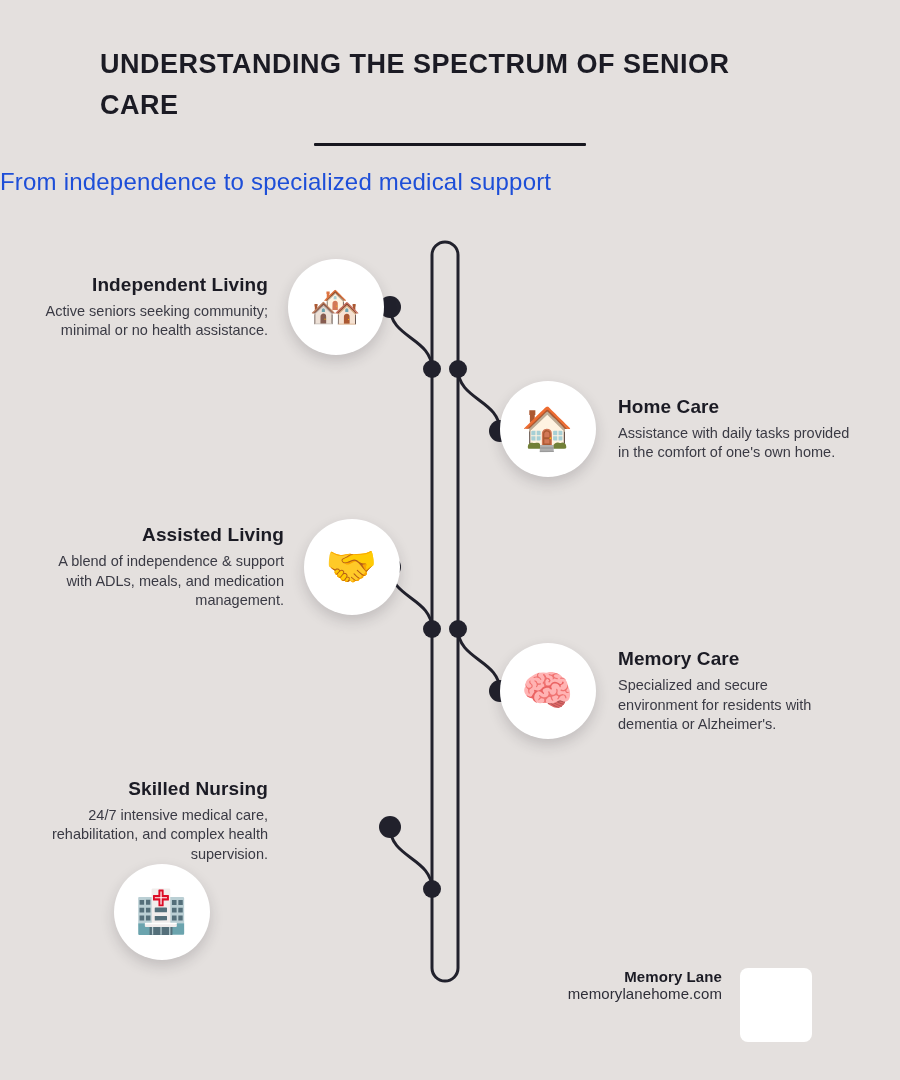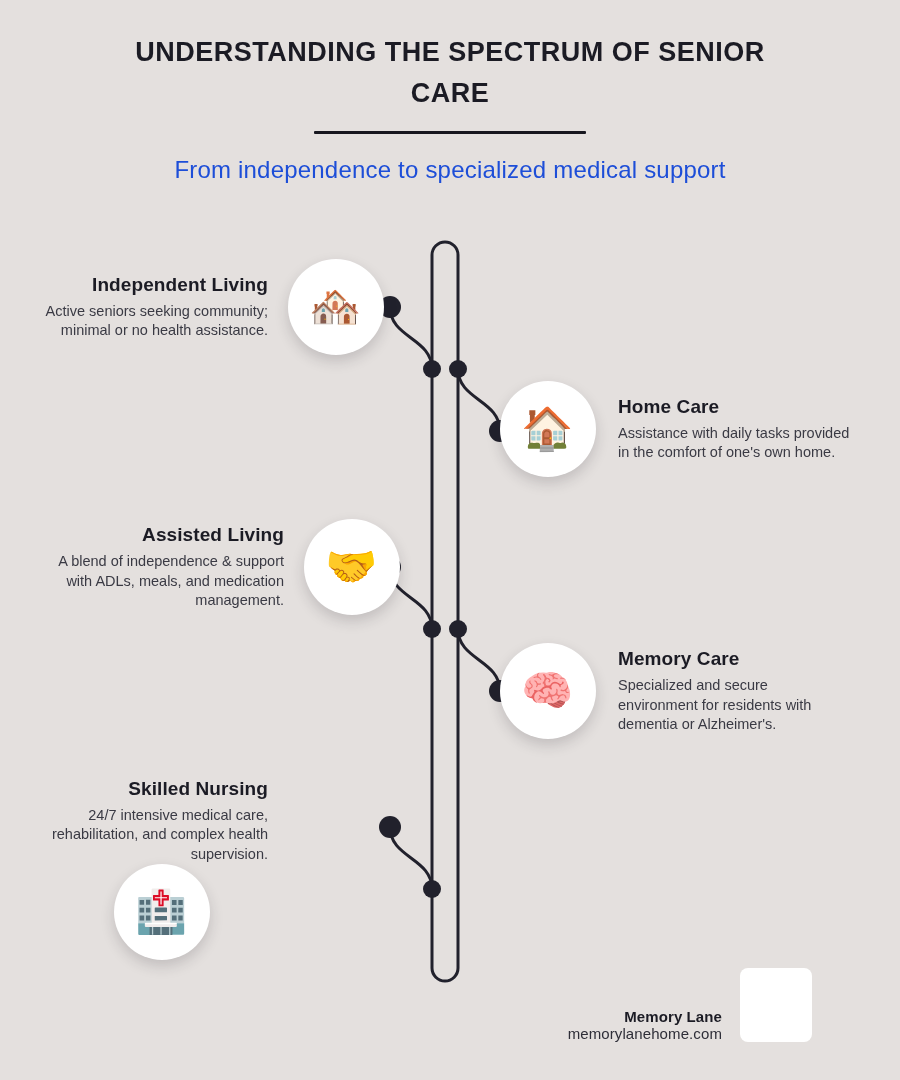--- a/index.html
+++ b/index.html
@@ -14,22 +14,21 @@
     color: #1e1e28;
     overflow: hidden;
     position: relative;
   }
 
   
   .header {
     position: absolute;
     top: 0; left: 0;
     width: 900px;
-    padding-top: 32px;
-    text-align: center;
+    padding-top: 44px;
   }
   .title {
     font-size: 27px;
     font-weight: 700;
     letter-spacing: 0.5px;
     line-height: 1.5;
     color: #1b1b24;
     margin: 0 auto;
     width: 700px;
     text-transform: uppercase;
@@ -121,21 +120,21 @@
   .stage-5 { left: 36px;  top: 777px; flex-direction: column; }
 
   
   .footer {
     position: absolute;
     left: 500px;
     top: 968px;
     width: 312px;
     height: 74px;
     display: flex;
-    align-items: flex-end;
+    align-items: flex-start;
     justify-content: flex-end;
   }
   .footer-text {
     text-align: right;
     padding-right: 18px;
   }
   .brand-name {
     font-size: 15px;
     font-weight: 700;
     color: #1b1b24;

